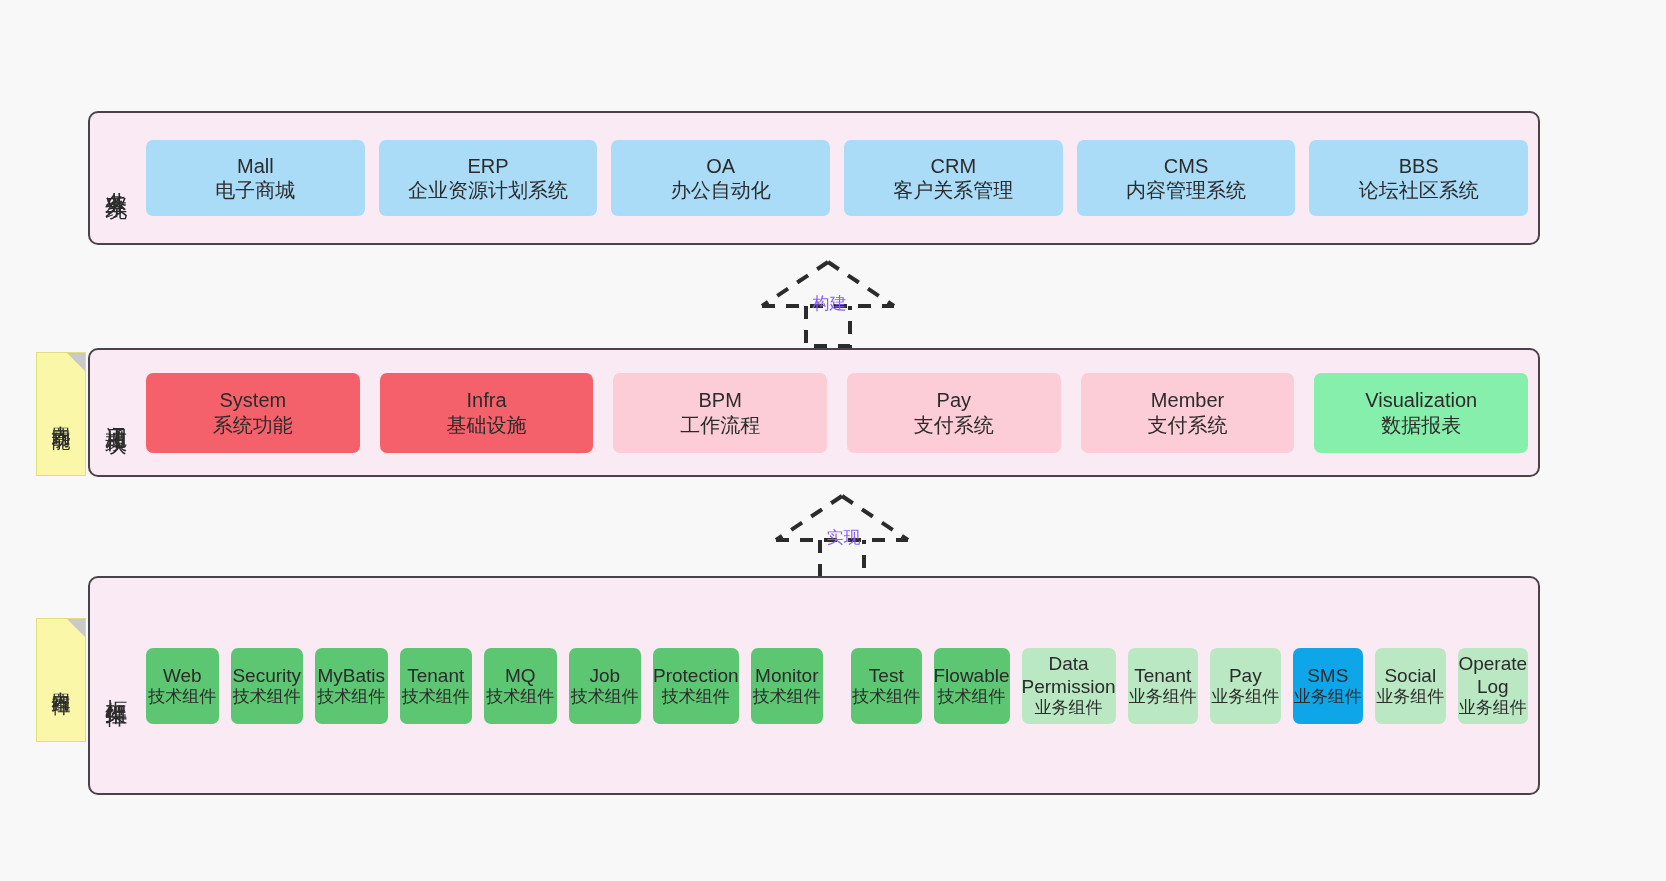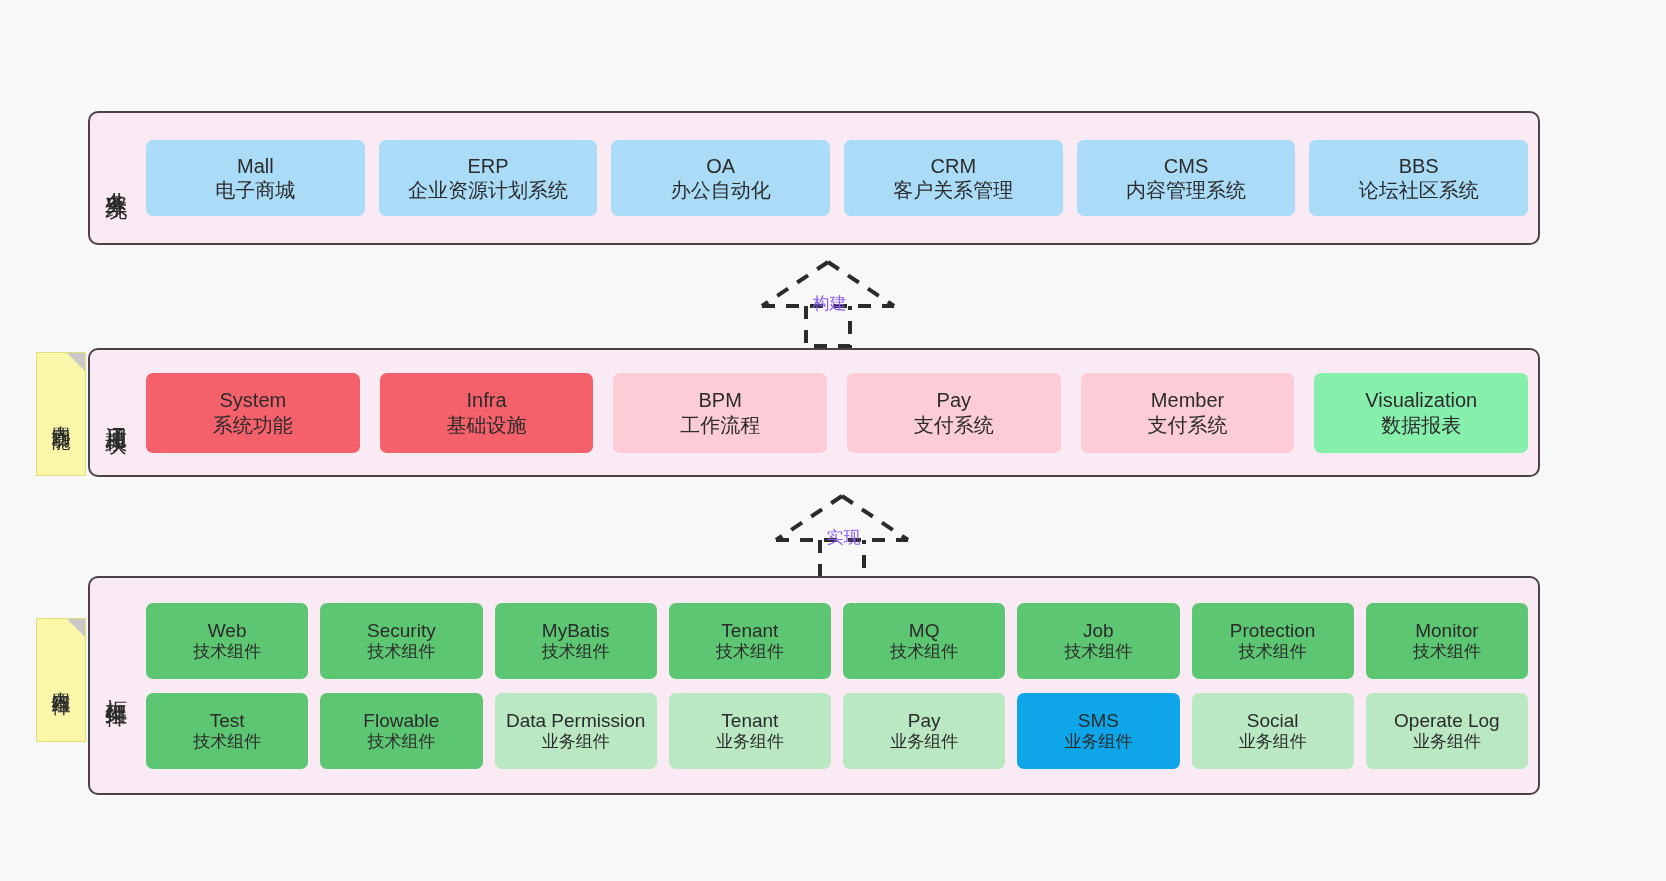--- a/index.html
+++ b/index.html
@@ -72,21 +72,21 @@
   #panel-business .cards-row{gap:14px;}
   #panel-business .card{height:76px;background:#aadcf8;}
 
   
   #panel-modules{left:88px;top:348px;width:1452px;height:129px;}
   #panel-modules .cards-row{gap:20px;}
   #panel-modules .card{height:80px;}
 
   
   #panel-framework{left:88px;top:576px;width:1452px;height:219px;}
-  #panel-framework .panel-body{flex-direction:column;justify-content:center;gap:14px;padding:12px 0;}
+  #panel-framework .panel-body{flex-direction:row;justify-content:center;gap:14px;padding:12px 0;}
   #panel-framework .cards-row{gap:12px;}
   #panel-framework .card{height:76px;}
   #panel-framework .card .t1{font-size:19px;}
   #panel-framework .card .t2{font-size:17px;}
 
   
   .sticky{
     position:absolute;
     width:50px;
     background:#fbf7a8;

